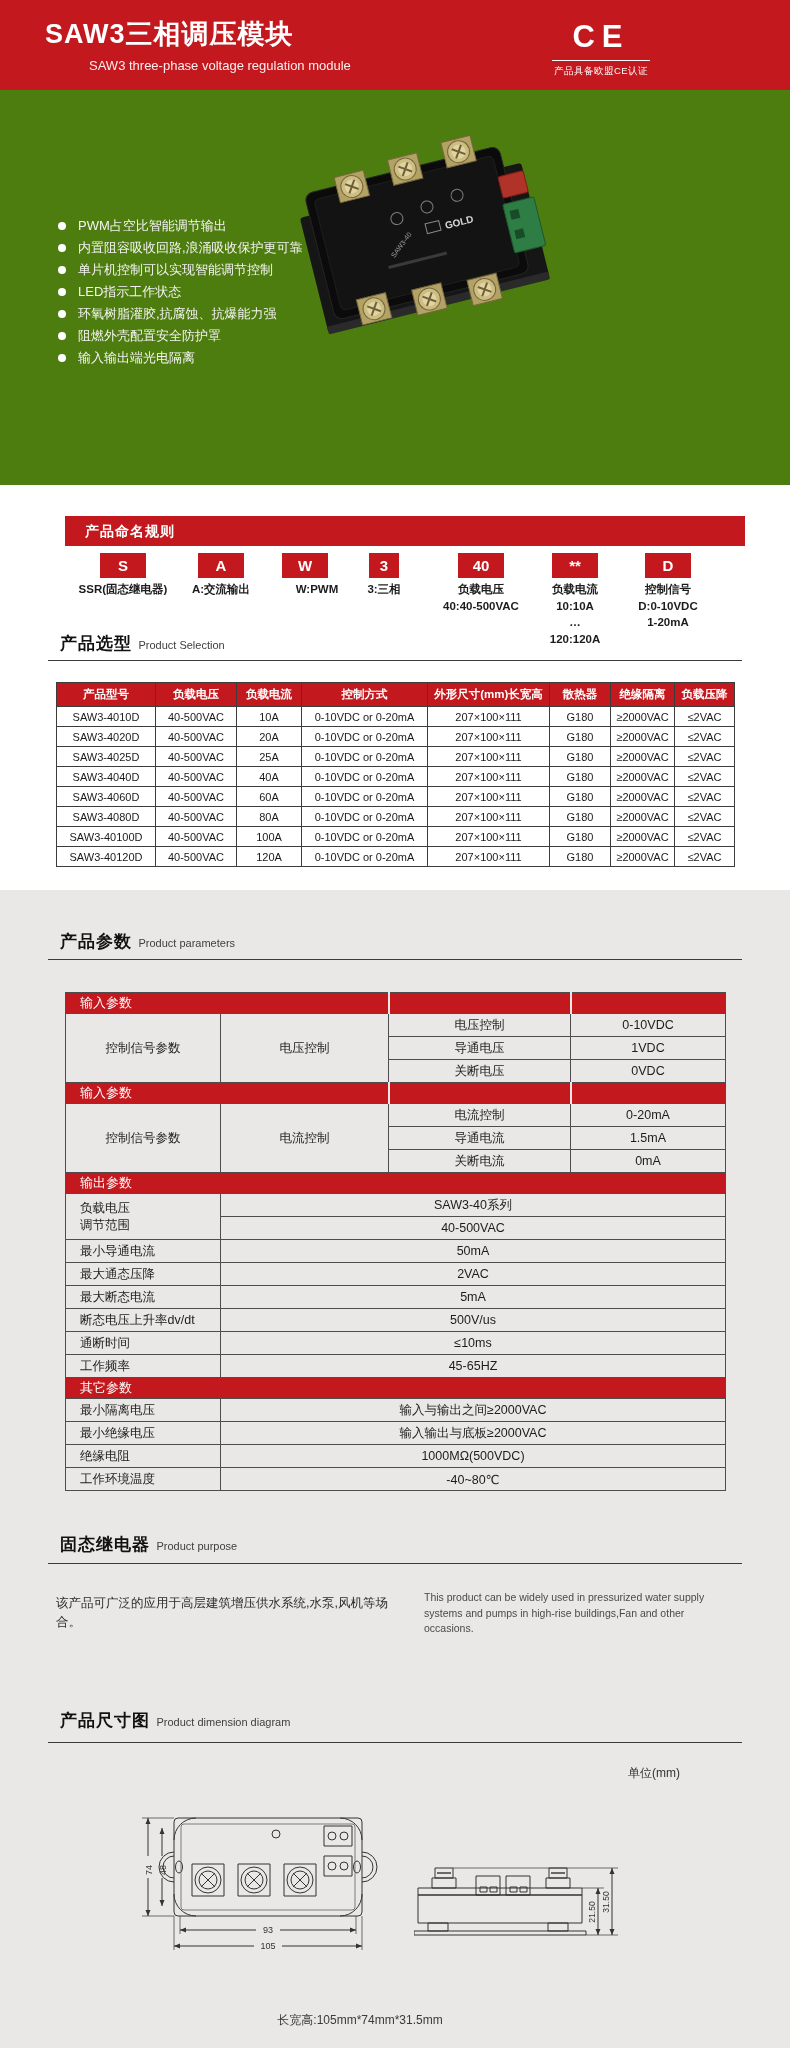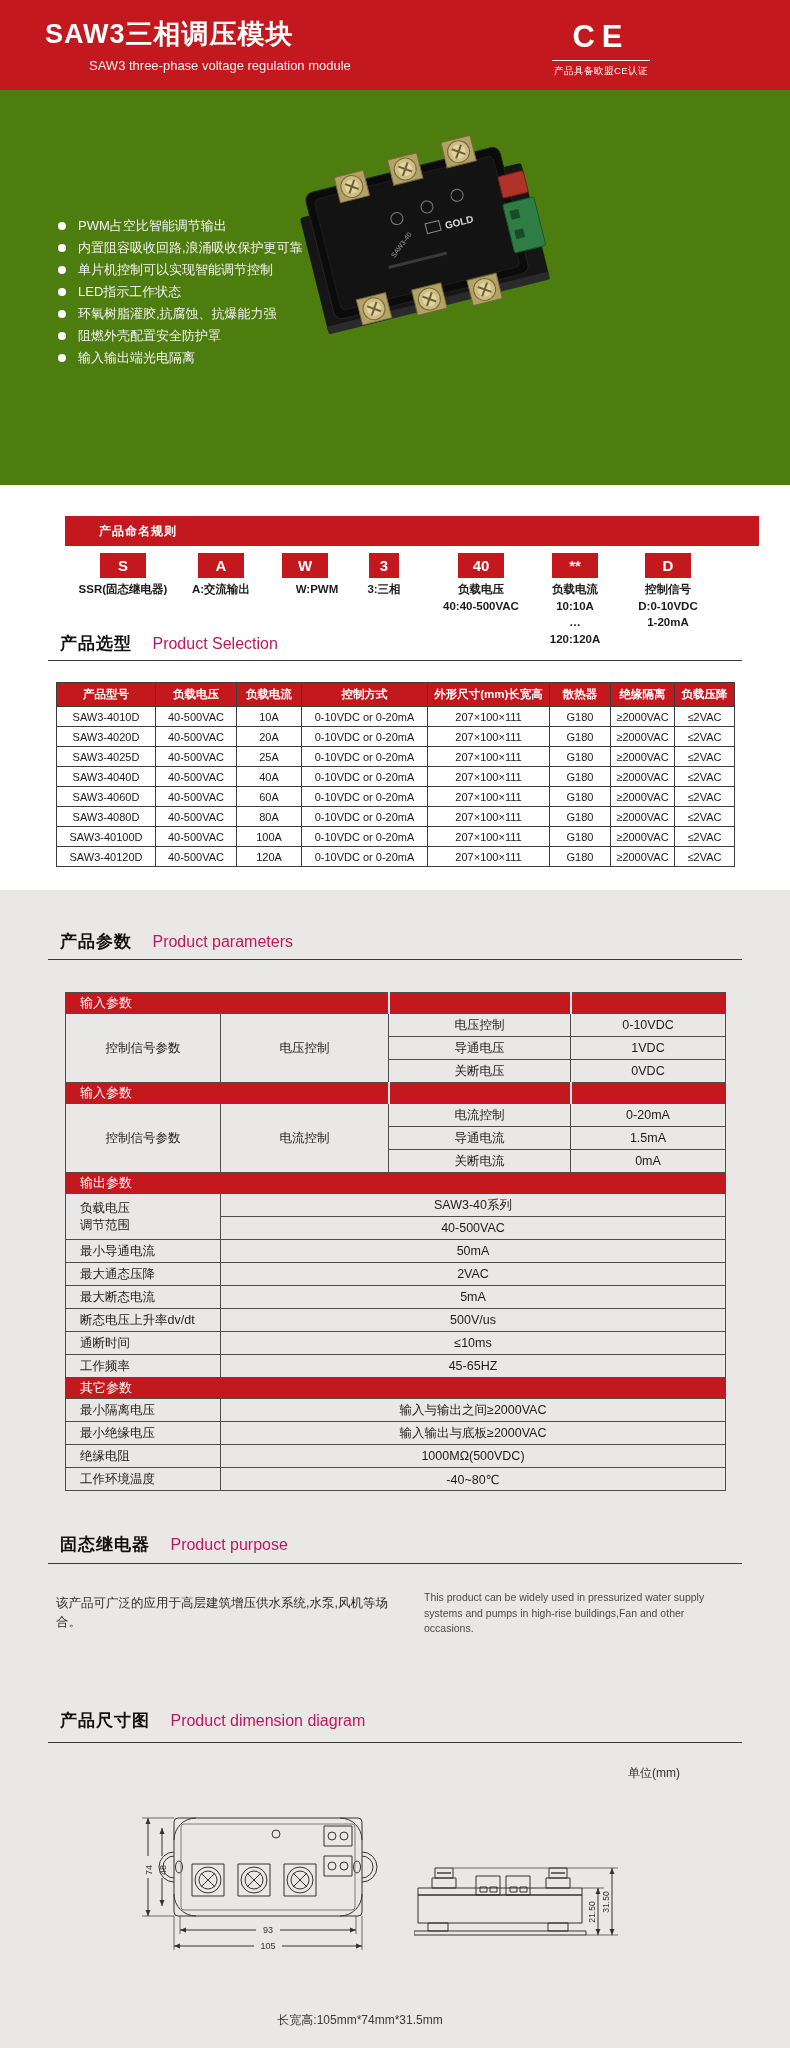--- a/index.html
+++ b/index.html
@@ -25,29 +25,29 @@
 
   
   .hero{position:absolute;left:0;top:90px;width:790px;height:395px;background:#4d7c0f;z-index:9;}
   .features{position:absolute;left:58px;top:128px;list-style:none;margin:0;padding:0;}
   .features li{display:flex;align-items:center;margin-bottom:7px;height:15px;color:#f4f3f1;font-size:13px;}
   .features .dot{width:8px;height:8px;border-radius:50%;background:#fff;margin-right:12px;flex:0 0 8px;}
 
   
   .white-block{position:absolute;left:0;top:485px;width:790px;height:405px;background:#fff;z-index:8;}
   .banner{position:absolute;left:65px;top:31px;width:660px;height:30px;background:#c2181e;color:#fff;
-          font-size:12px;font-weight:bold;line-height:30px;padding-left:34px;letter-spacing:1px;}
+          font-size:14px;font-weight:bold;line-height:30px;padding-left:20px;letter-spacing:1px;}
   .nbox{position:absolute;top:68px;height:25px;background:#c2181e;color:#fff;font-weight:bold;
         font-size:15px;text-align:center;line-height:25px;}
   .nlabel{position:absolute;top:96px;width:130px;text-align:center;color:#1c1c1c;
           font-size:11.5px;font-weight:600;line-height:16.5px;}
 
   .sec-head{position:absolute;left:60px;white-space:nowrap;}
   .sec-head .zh{font-size:17px;font-weight:bold;color:#111;letter-spacing:1px;}
-  .sec-head .en{font-size:16px;color:#be185d;margin-left:16px;}
+  .sec-head .en{font-size:11px;color:#404040;margin-left:2px;}
   .sec-rule{position:absolute;left:48px;width:694px;height:1px;background:#3a3a3a;}
 
   table{border-collapse:collapse;}
   .stable{position:absolute;left:56px;top:197px;width:678px;table-layout:fixed;background:#fff;}
   .stable th{background:#c2181e;color:#fff;font-size:11.5px;font-weight:bold;height:23px;border:1px solid #3c3c3c;padding:0;}
   .stable td{font-size:11px;color:#1a1a1a;text-align:center;height:19px;border:1px solid #3c3c3c;padding:0;}
 
   
   .gray-block{position:absolute;left:0;top:890px;width:790px;height:1158px;background:#eae8e7;z-index:8;}
 

